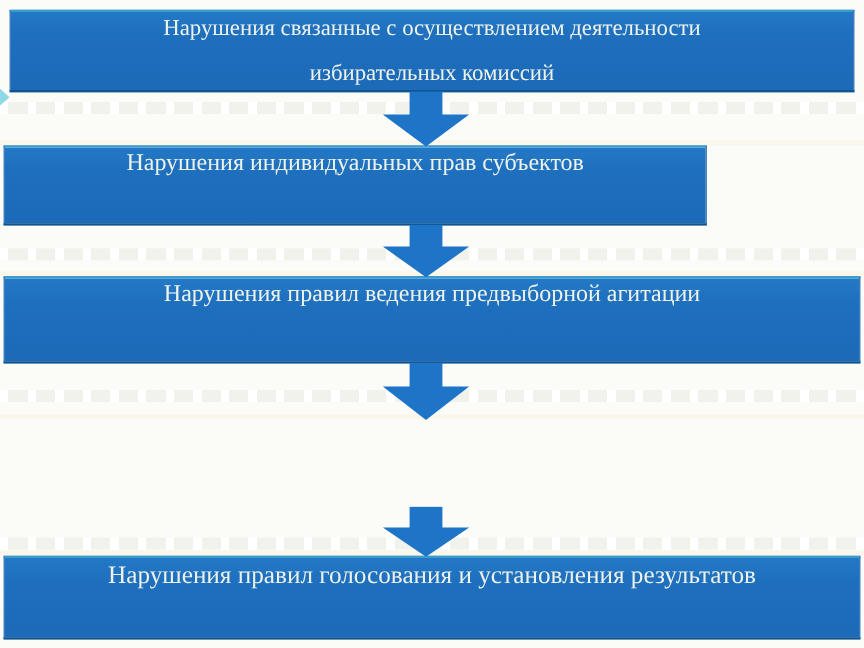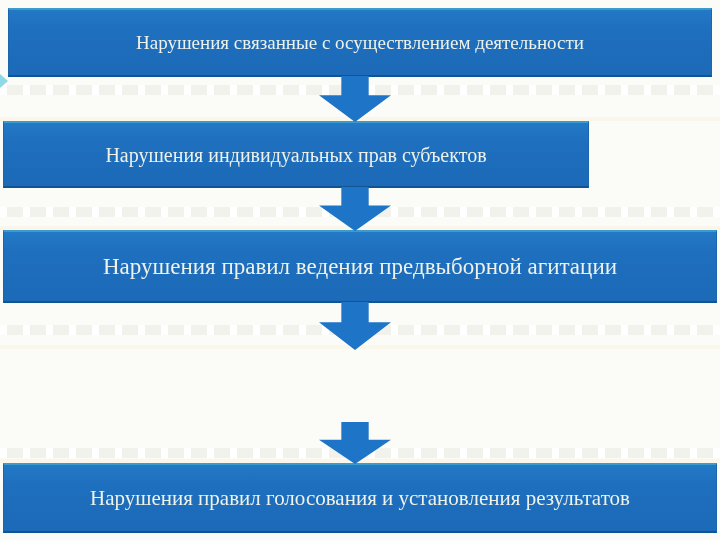--- a/index.html
+++ b/index.html
@@ -49,30 +49,30 @@
     box-sizing: border-box;
     background: linear-gradient(180deg, #2379c6 0%, #1e6fbe 30%, #1c6ab8 100%);
     border-top: 2px solid #3b9bcd;
     border-bottom: 2px solid #0f5493;
     border-left: 1px solid #1a65ad;
     border-right: 1px solid #1a65ad;
     color: #eef2e8;
     display: flex;
     flex-direction: column;
     align-items: center;
-    justify-content: center;
+    justify-content: space-between;
     text-align: center;
     z-index: 2;
   }
   .bar .line {
     display: block;
   }
   .bar-1 { left: 8px;  top: 8px;   width: 704px; height: 69px; font-size: 19px; line-height: 27px; }
   .bar-2 { left: 3px;  top: 121px; width: 586px; height: 67px; font-size: 20px; line-height: 26px; }
-  .bar-3 { left: 3px;  top: 230px; width: 714px; height: 73px; font-size: 23px; line-height: 27px; }
+  .bar-3 { left: 3px;  top: 230px; width: 714px; height: 73px; font-size: 20px; line-height: 27px; }
   .bar-4 { left: 3px;  top: 349px; width: 714px; height: 74px; font-size: 21px; line-height: 27px; }
   .bar-5 { left: 3px;  top: 463px; width: 714px; height: 70px; font-size: 21px; line-height: 28px; gap: 44px; }
 
   .arrow {
     position: absolute;
     left: 319px;
     width: 72px;
     background: #1e74c6;
     clip-path: polygon(31% 0, 69% 0, 69% 42%, 100% 42%, 50% 100%, 0 42%, 31% 42%);
     z-index: 3;
@@ -104,20 +104,21 @@
   <div class="dots dots-4"></div>
   <div class="cream cream-1"></div>
   <div class="cream cream-2"></div>
   <div class="cream cream-3"></div>
   <div class="cream cream-4"></div>
 
   <div class="edge-glare"></div>
 
   <div class="bar bar-1">
     <span class="line">Нарушения связанные с осуществлением деятельности</span>
+    <span class="line">избирательных комиссий</span>
   </div>
 
   <div class="arrow arrow-1"></div>
 
   <div class="bar bar-2">
     <span class="line">Нарушения индивидуальных прав субъектов</span>
   </div>
 
   <div class="arrow arrow-2"></div>
 

